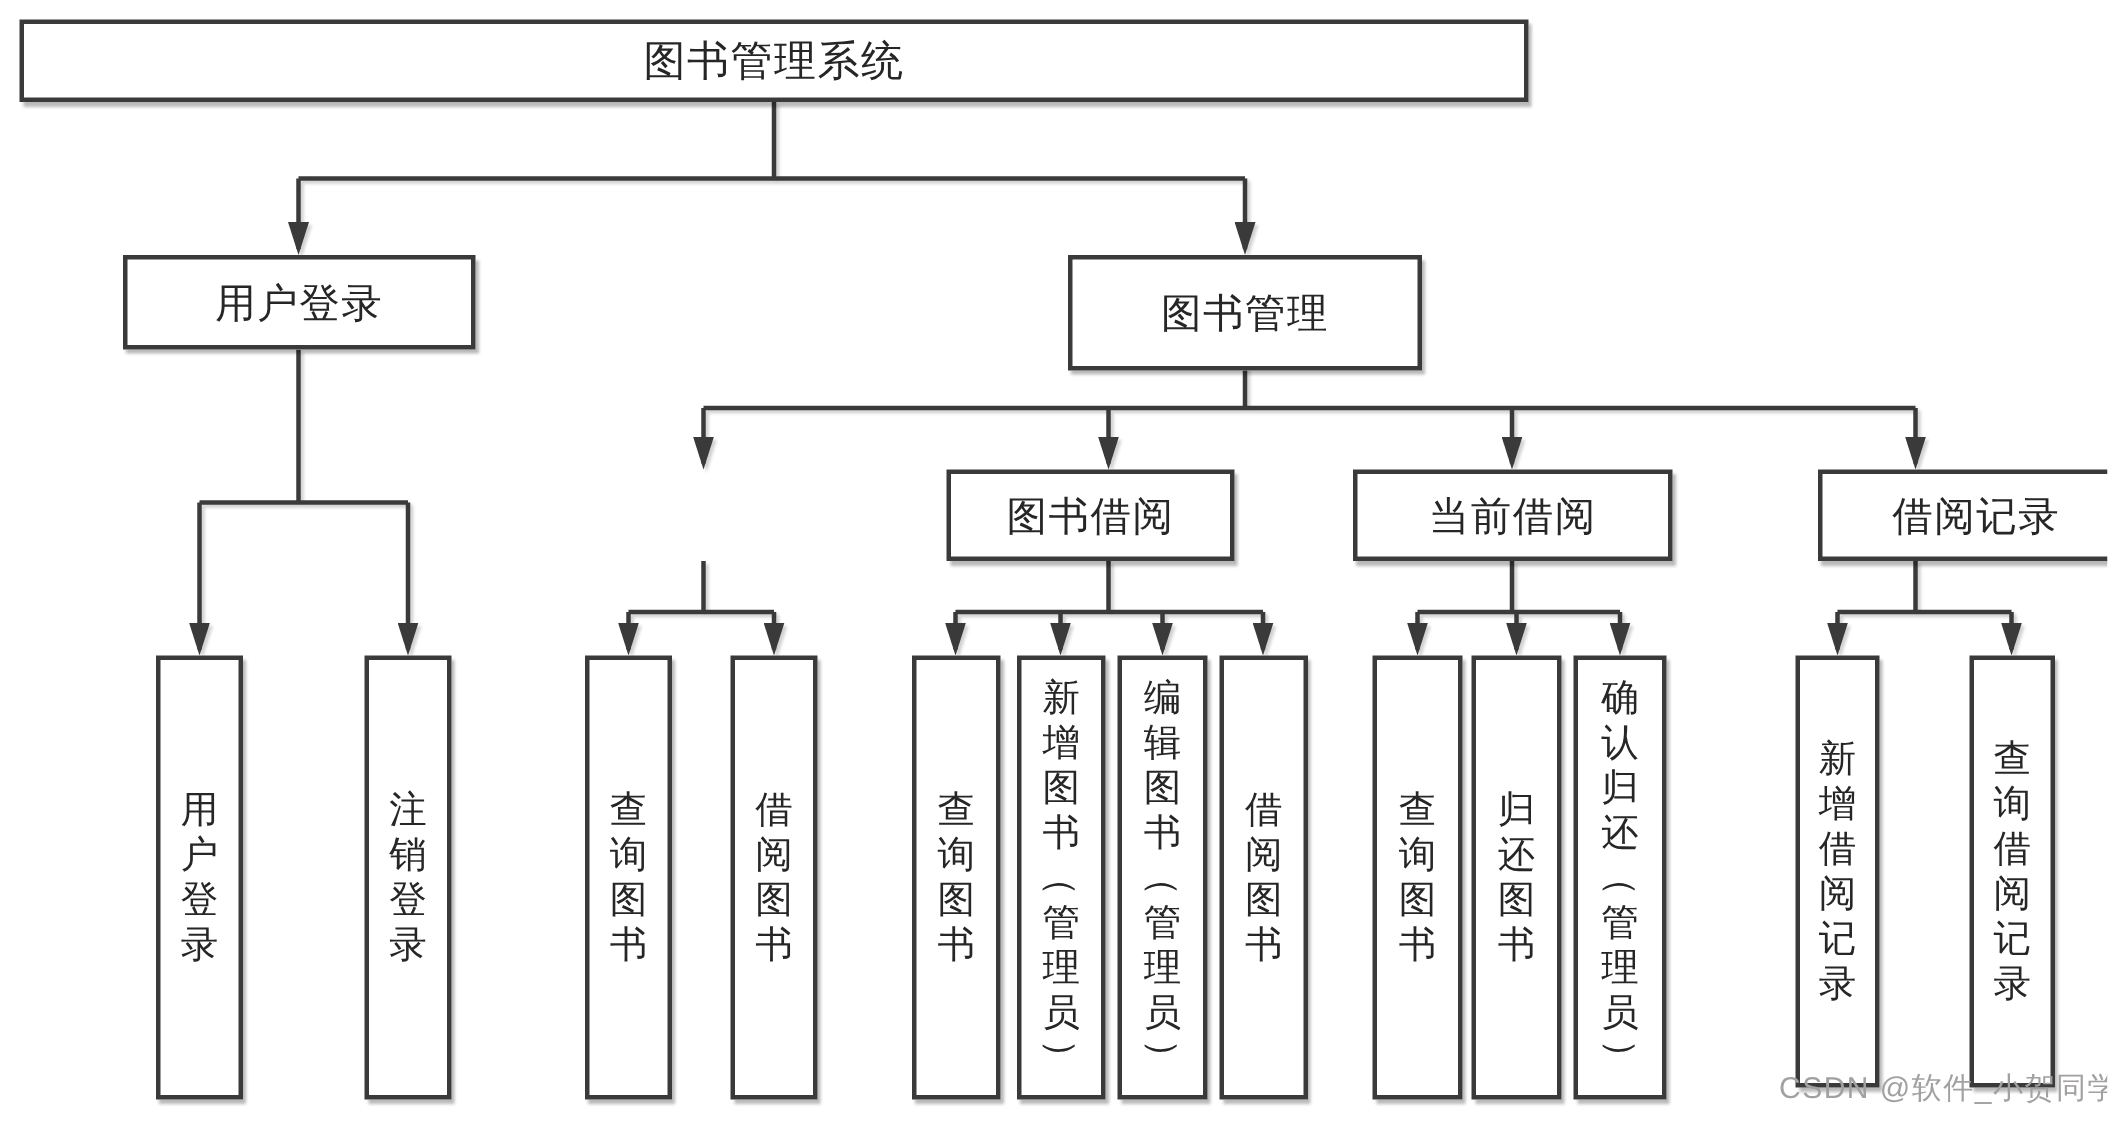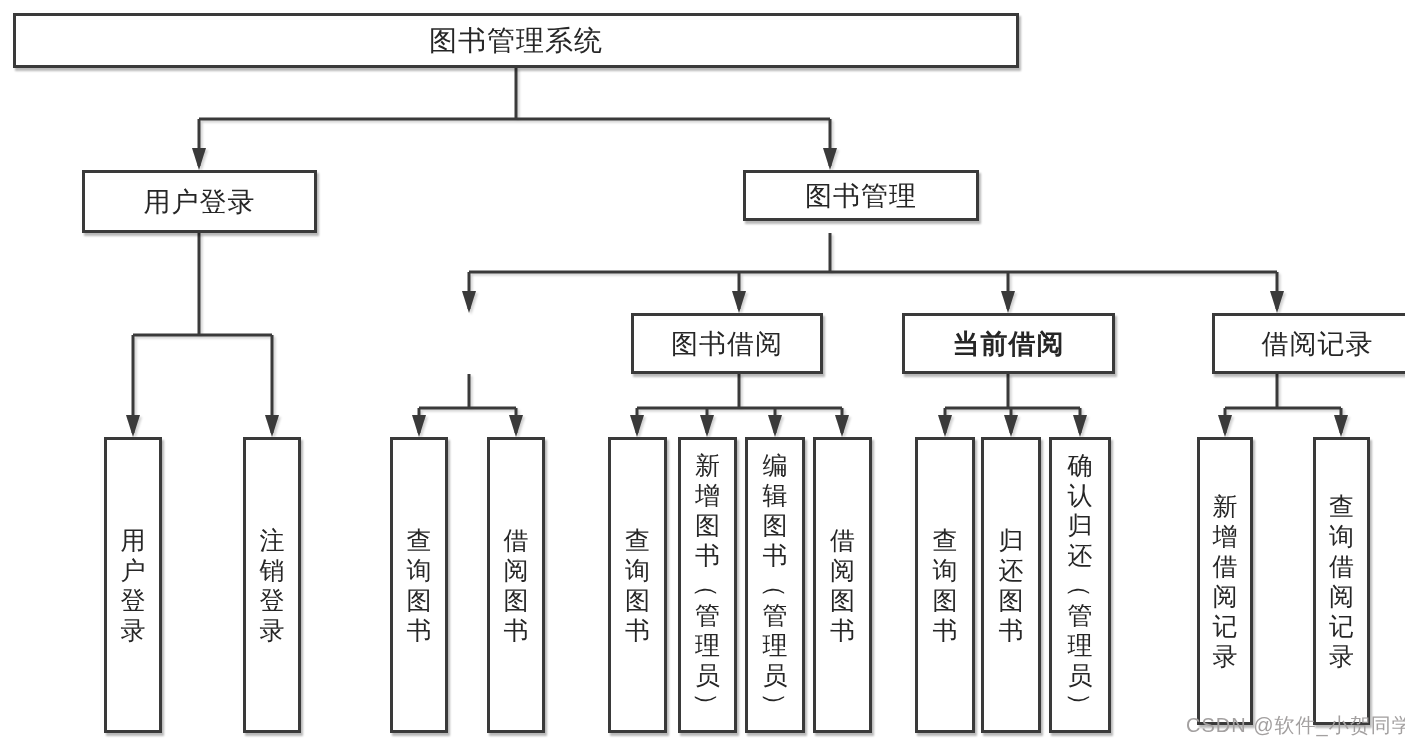--- a/index.html
+++ b/index.html
@@ -22,24 +22,24 @@
     color:#262626;
     z-index:2;
   }
   .hbox{font-size:27px;letter-spacing:1px;}
   .vbox{flex-direction:column;}
   .v-char{display:block;font-size:25px;line-height:30px;text-align:center;}
   .rot{transform:rotate(90deg);}
   
   .n-root{left:13px;top:13px;width:1006px;height:55px;font-size:28px;}
   .n-l2a{left:82px;top:170px;width:235px;height:63px;}
-  .n-l2b{left:712px;top:170px;width:236px;height:51px;margin-left:31px;}
+  .n-l2b{left:712px;top:170px;width:236px;height:77px;}
   .n-l3a{left:362px;top:313px;width:214px;height:61px;}
   .n-l3b{left:631px;top:313px;width:192px;height:61px;}
-  .n-l3c{left:902px;top:313px;width:213px;height:61px;font-weight:bold;}
+  .n-l3c{left:902px;top:313px;width:213px;height:61px;}
   .n-l3d{left:1212px;top:313px;width:211px;height:61px;}
   .leaf{top:437px;height:296px;}
   .g1-1{left:104px;width:58px;}
   .g1-2{left:243px;width:58px;}
   .g2-1{left:390px;width:58px;}
   .g2-2{left:487px;width:58px;}
   .g3-1{left:608px;width:59px;}
   .g3-2{left:678px;width:59px;}
   .g3-3{left:745px;width:60px;}
   .g3-4{left:813px;width:59px;}

